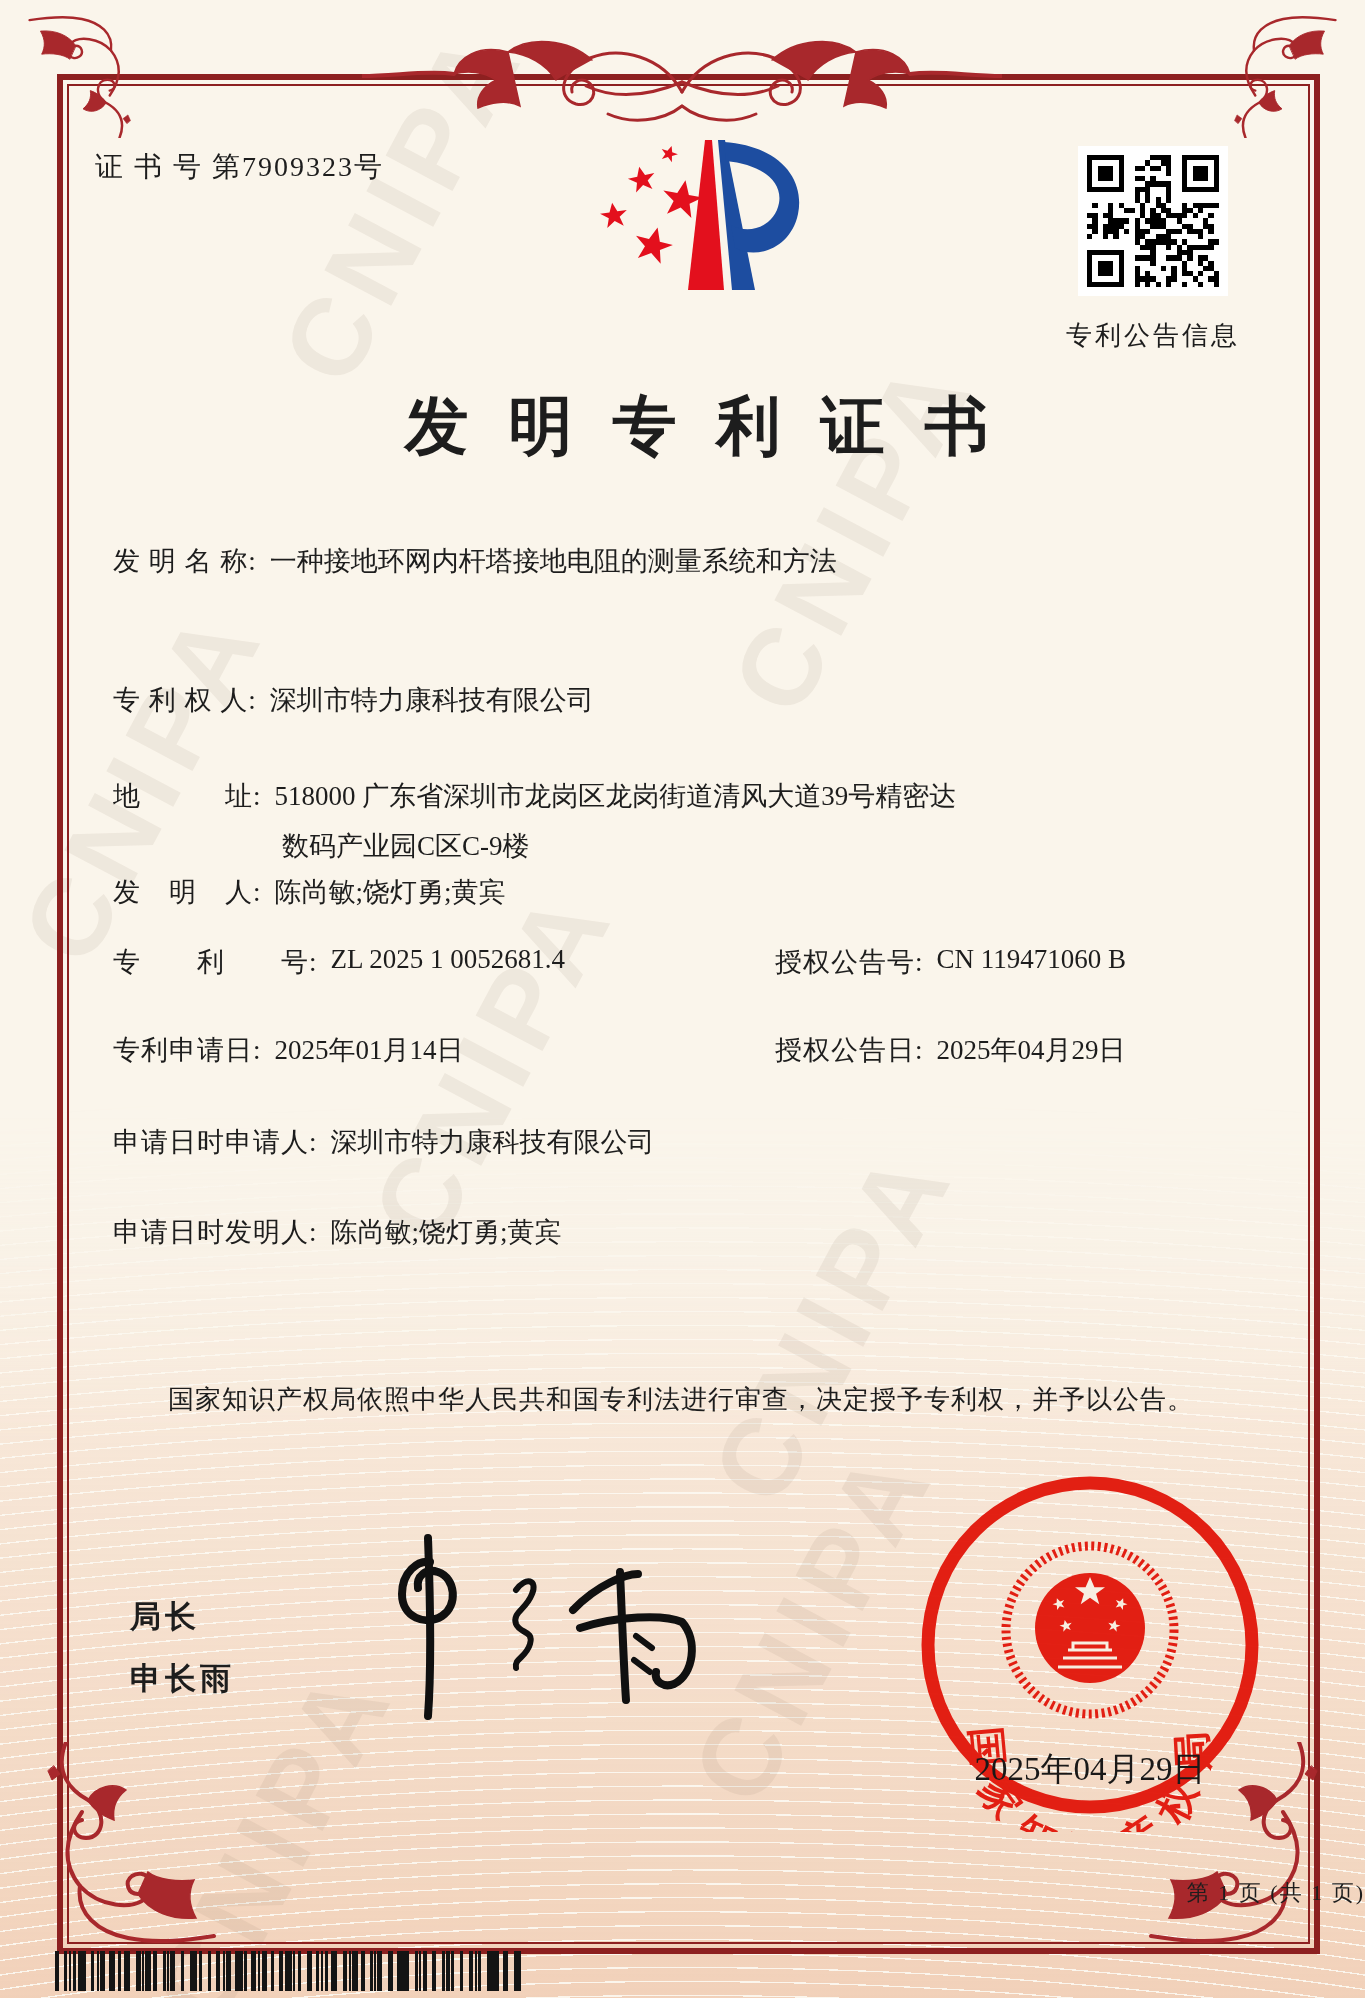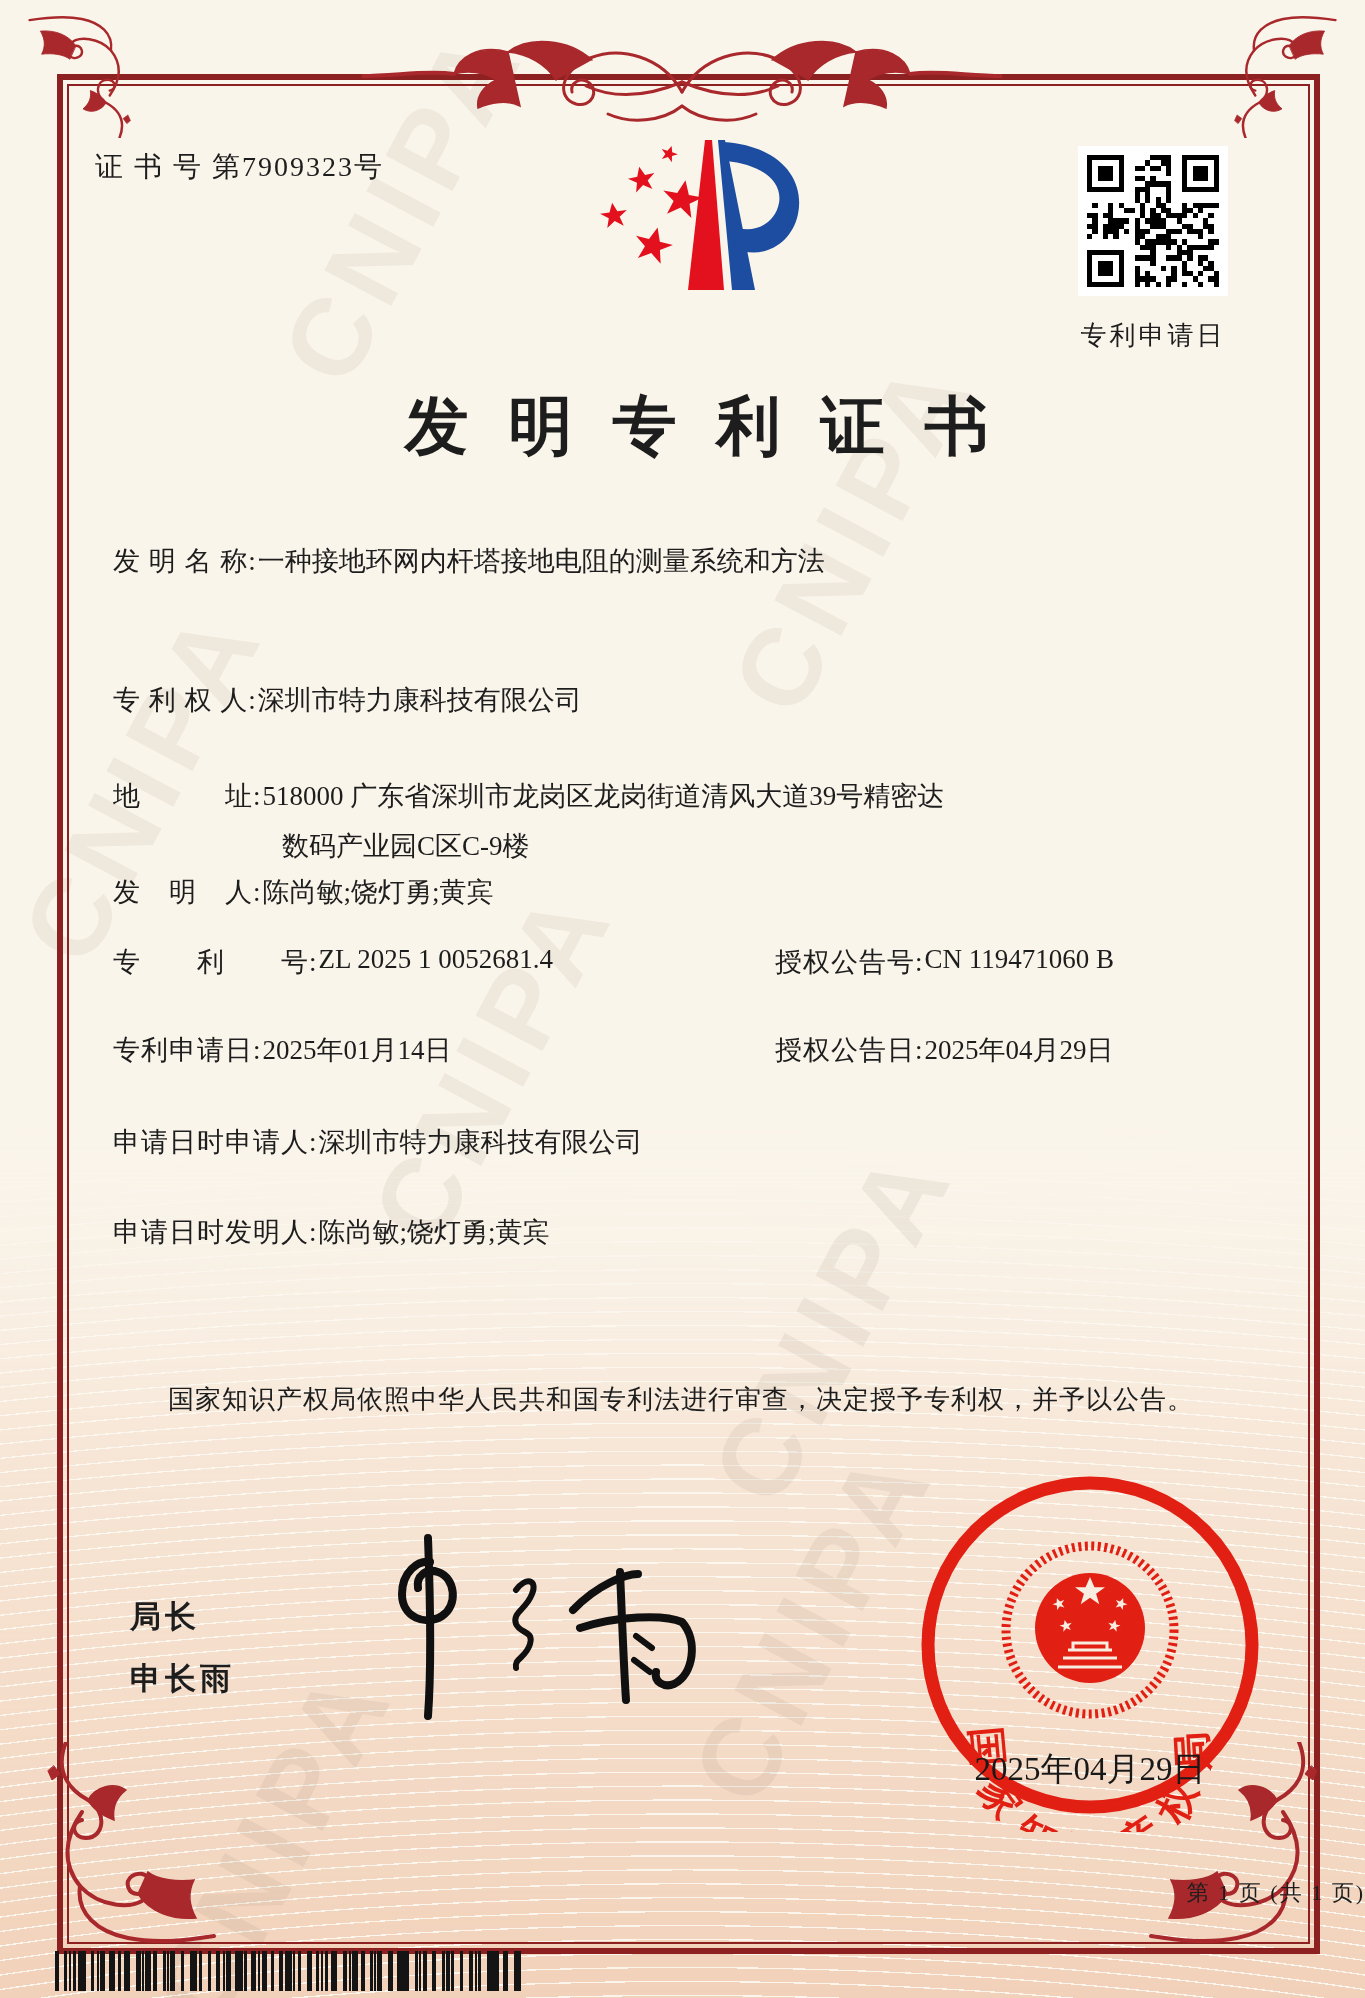--- a/index.html
+++ b/index.html
@@ -28,21 +28,21 @@
   .frame::after{content:"";position:absolute;inset:4px;border:2px solid #8d2020;}
   .orn{position:absolute;z-index:2;}
   
   .cert-no{position:absolute;left:95px;top:140px;z-index:3;font-size:28px;letter-spacing:2px;margin-top:8px;}
   .logo{position:absolute;left:585px;top:128px;z-index:3;}
   .qr{position:absolute;left:1078px;top:146px;width:150px;height:150px;background:#fff;z-index:3;
       display:flex;align-items:center;justify-content:center;}
   .qr-caption{position:absolute;left:1048px;top:318px;width:210px;text-align:center;z-index:3;font-size:26px;letter-spacing:3px;}
   .title{position:absolute;left:0;right:0;top:383px;z-index:3;text-align:center;
          font-size:64px;font-weight:bold;letter-spacing:40px;padding-left:40px;margin-left:28px;}
-  .row{position:absolute;z-index:3;display:flex;gap:1px;font-size:27px;white-space:nowrap;}
+  .row{position:absolute;z-index:3;display:flex;gap:13px;font-size:27px;white-space:nowrap;}
   .row .lbl{letter-spacing:1px;}
   .addr2{position:absolute;z-index:3;font-size:27px;white-space:nowrap;}
   .body-line{position:absolute;z-index:3;font-size:26px;letter-spacing:1px;white-space:nowrap;}
   .sig-title,.sig-name{position:absolute;z-index:3;font-family:Liberation Serif, serif;
       font-weight:bold;font-size:31px;letter-spacing:4px;}
   .signature{position:absolute;left:368px;top:1532px;z-index:3;}
   .seal{position:absolute;left:903px;top:1458px;z-index:4;opacity:.96;}
   .footer{position:absolute;left:0;right:0;top:1878px;z-index:3;text-align:right;font-size:22px;letter-spacing:2px;margin-left:44px;}
   .barcode{
     position:absolute;left:55px;top:1951px;width:468px;height:40px;z-index:5;
@@ -126,21 +126,21 @@
         <rect x="18.5" y="0.5" width="6" height="6" stroke-width="1"></rect>
         <rect x="0.5" y="18.5" width="6" height="6" stroke-width="1"></rect>
       </g>
       <g fill="#000" stroke="none">
         <rect x="2" y="2" width="3" height="3"></rect>
         <rect x="20" y="2" width="3" height="3"></rect>
         <rect x="2" y="20" width="3" height="3"></rect>
       </g>
     </svg>
   </div>
-  <div class="qr-caption">专利申请日</div>
+  <div class="qr-caption">专利公告信息</div>
 
   <div class="title">发明专利证书</div>
 
   <div class="row" style="left:113px;top:543px">
     <span class="lbl">发 明 名 称:</span>
     <span class="val">一种接地环网内杆塔接地电阻的测量系统和方法</span>
   </div>
   <div class="row" style="left:113px;top:682px">
     <span class="lbl">专 利 权 人:</span>
     <span class="val">深圳市特力康科技有限公司</span>

